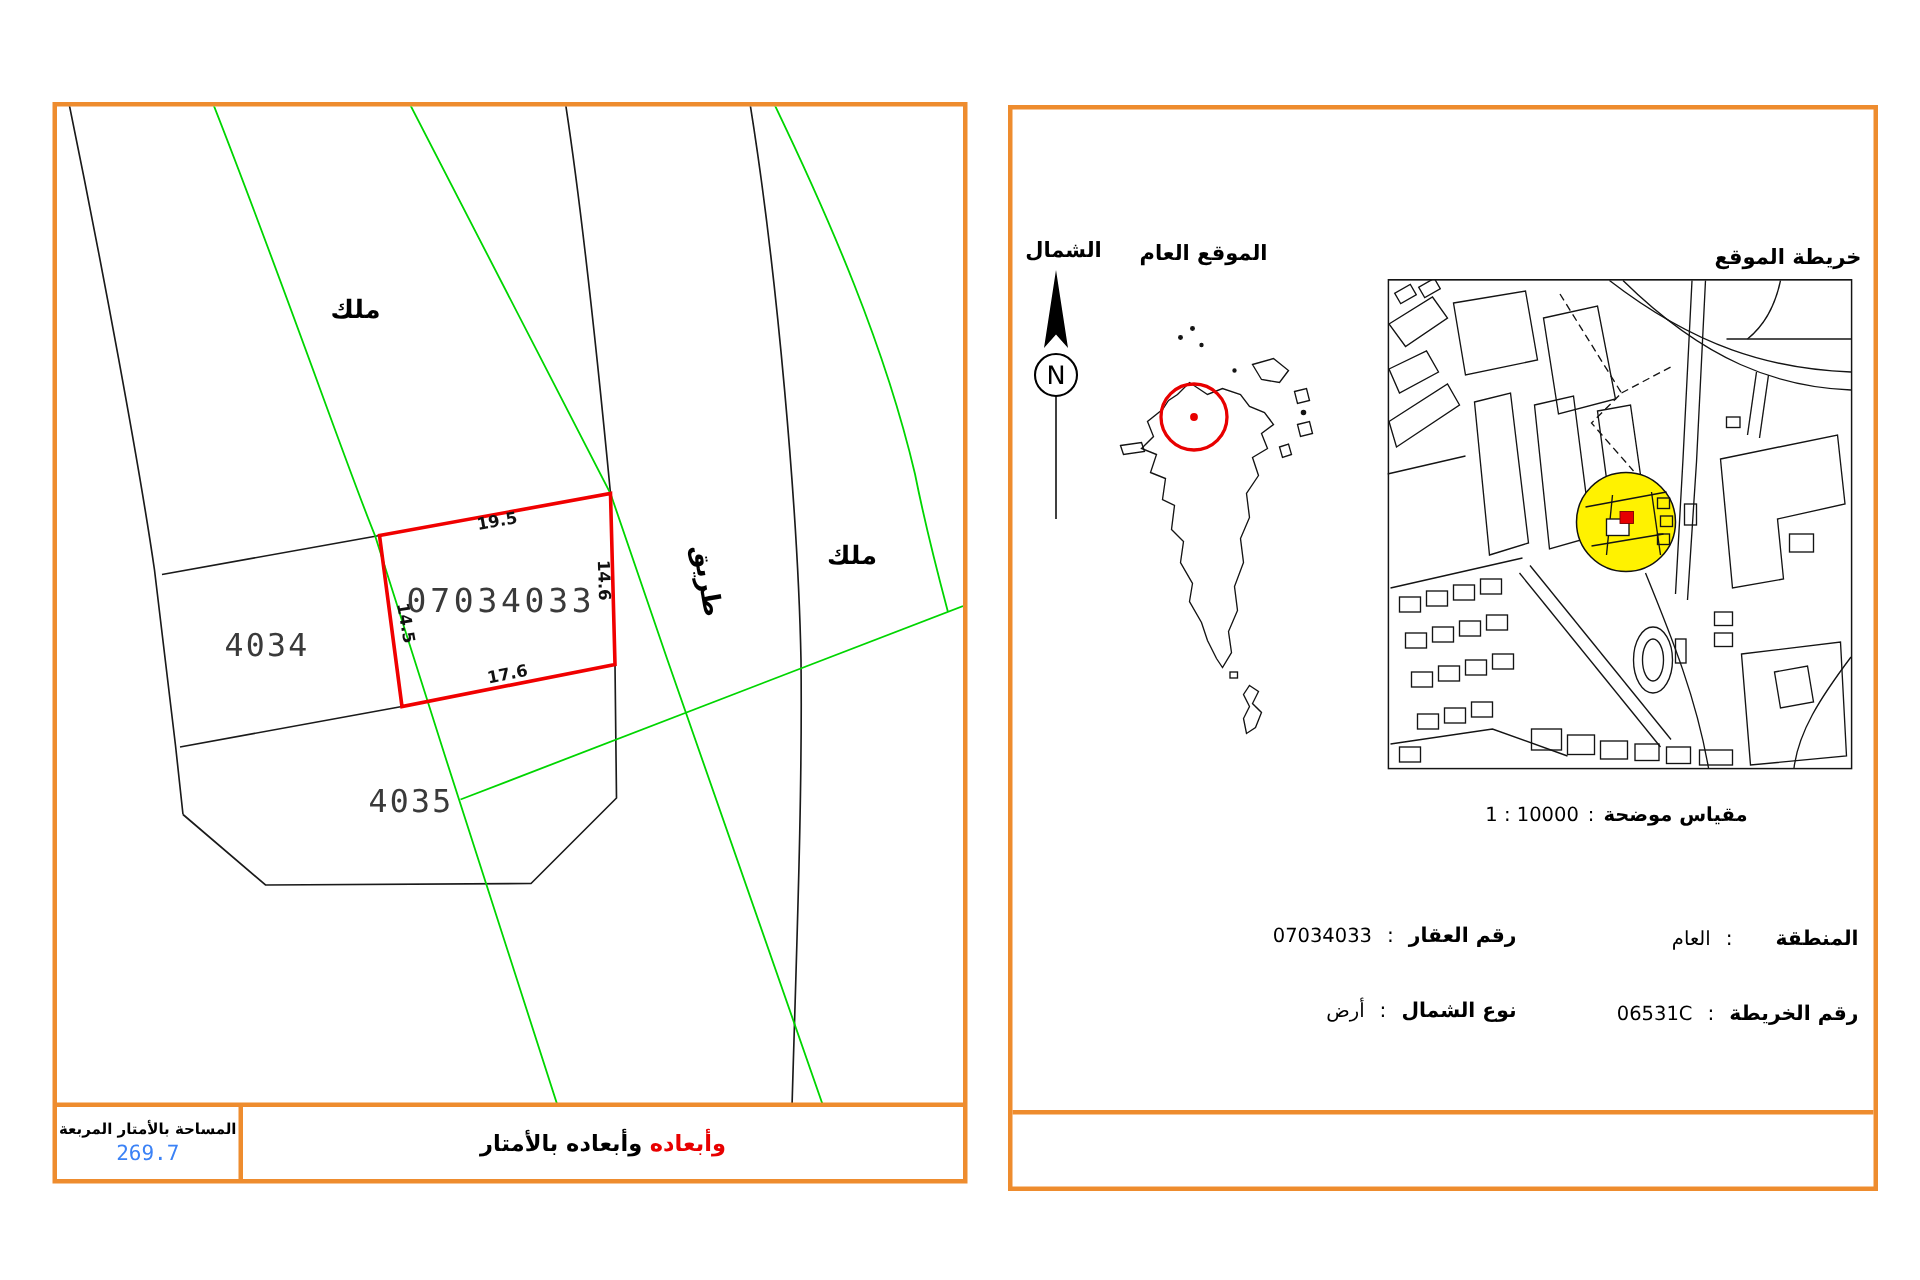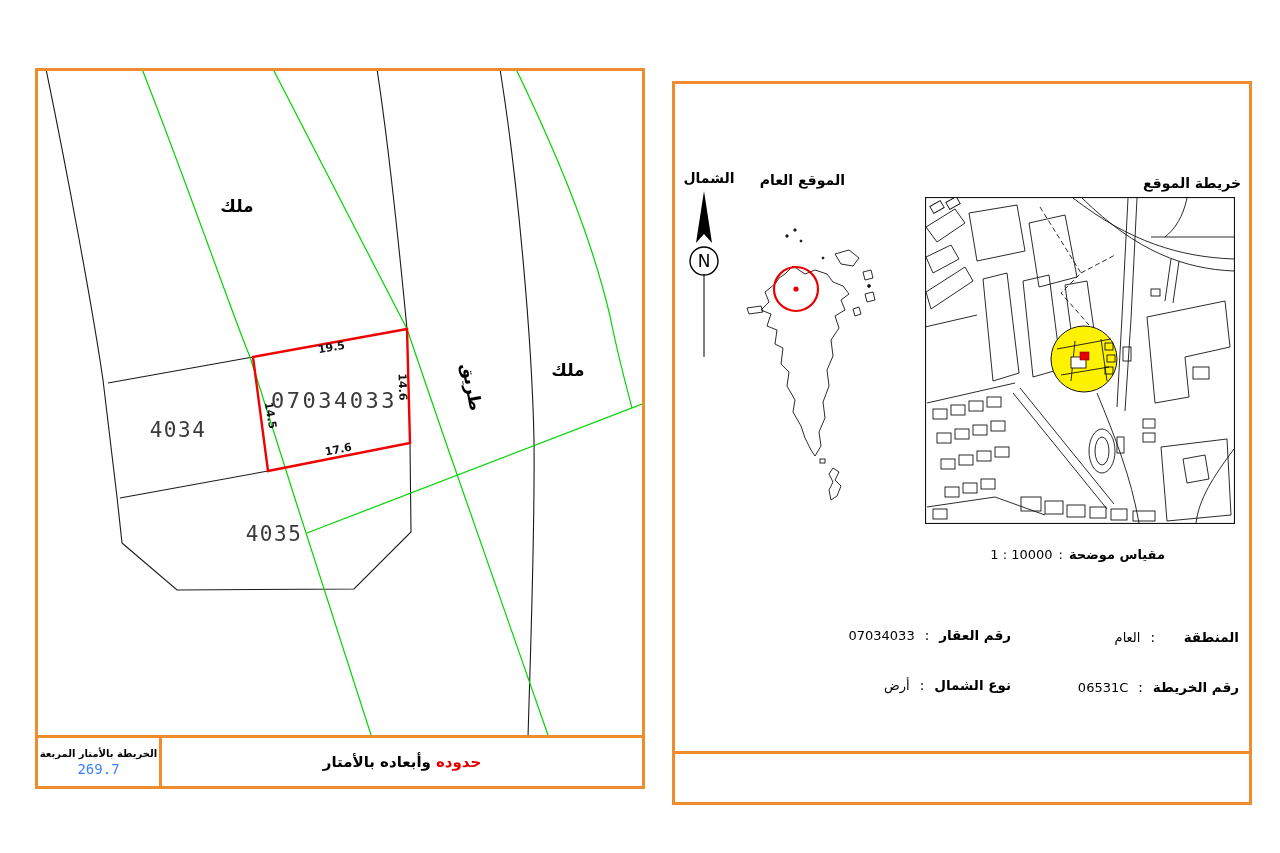--- a/index.html
+++ b/index.html
@@ -1,19 +1,19 @@
 <!DOCTYPE html>
 <html><head>
 <meta charset="utf-8">
 <style>
   html,body{margin:0;padding:0;background:#ffffff;width:1280px;height:853px;overflow:hidden;
     font-family:"DejaVu Sans",sans-serif;}
   .panel{position:absolute;border:3px solid #EE8C2E;background:#fff;box-sizing:border-box;}
   #left-panel{left:35px;top:68px;width:610px;height:721px;}
-  #right-panel{left:672px;top:81px;width:580px;height:724px;}
+  #right-panel{left:672px;top:70px;width:580px;height:724px;}
 
   
   #cad-svg{position:absolute;left:0;top:0;}
   #left-bottom-bar{position:absolute;left:0;right:0;bottom:0;height:51px;border-top:3px solid #EE8C2E;
     display:flex;box-sizing:border-box;}
   #area-box{width:124px;border-left:0;border-right:3px solid #EE8C2E;box-sizing:border-box;
     display:flex;flex-direction:column;align-items:center;justify-content:center;gap:2px;}
   #area-box .lbl{font-size:10px;font-weight:bold;direction:rtl;white-space:nowrap;}
   #area-box .val{font-size:14px;font-family:"DejaVu Sans Mono",monospace;color:#3b82f6;}
   #caption{flex:1;display:flex;direction:rtl;align-items:center;justify-content:center;gap:5px;
@@ -71,25 +71,25 @@
     <text class="dim" x="301" y="382" text-anchor="middle" transform="rotate(-11 301 382)">17.6</text>
     <text class="cadnum" x="140" y="366" font-size="21" letter-spacing="1.5" text-anchor="middle">4034</text>
     <text class="cadnum" x="236" y="470" font-size="21" letter-spacing="1.5" text-anchor="middle">4035</text>
     <text class="arlbl" x="199" y="141" text-anchor="middle">ملك</text>
     <text class="arlbl" x="530" y="305" text-anchor="middle">ملك</text>
     <text class="arlbl" x="428" y="317" font-size="16" text-anchor="middle" transform="rotate(80 428 317)">طريق</text>
   </svg>
 
   <div id="left-bottom-bar">
     <div id="area-box">
-      <span class="lbl">الخريطة بالأمتار المربعة</span>
+      <span class="lbl">المساحة بالأمتار المربعة</span>
       <span class="val">269.7</span>
     </div>
     <div id="caption">
-      <span class="red">حدوده</span>
+      <span class="red">وأبعاده</span>
       <span>وأبعاده بالأمتار</span>
     </div>
   </div>
 </div>
 
 <div id="right-panel" class="panel">
 
   <div class="rtitle" style="left:8px;top:86px;width:52px;text-align:center">الشمال</div>
   <div class="rtitle" style="left:70px;top:88px;width:100px;text-align:right">الموقع العام</div>
   <div class="rtitle" style="right:8px;top:91px">خريطة الموقع</div>

